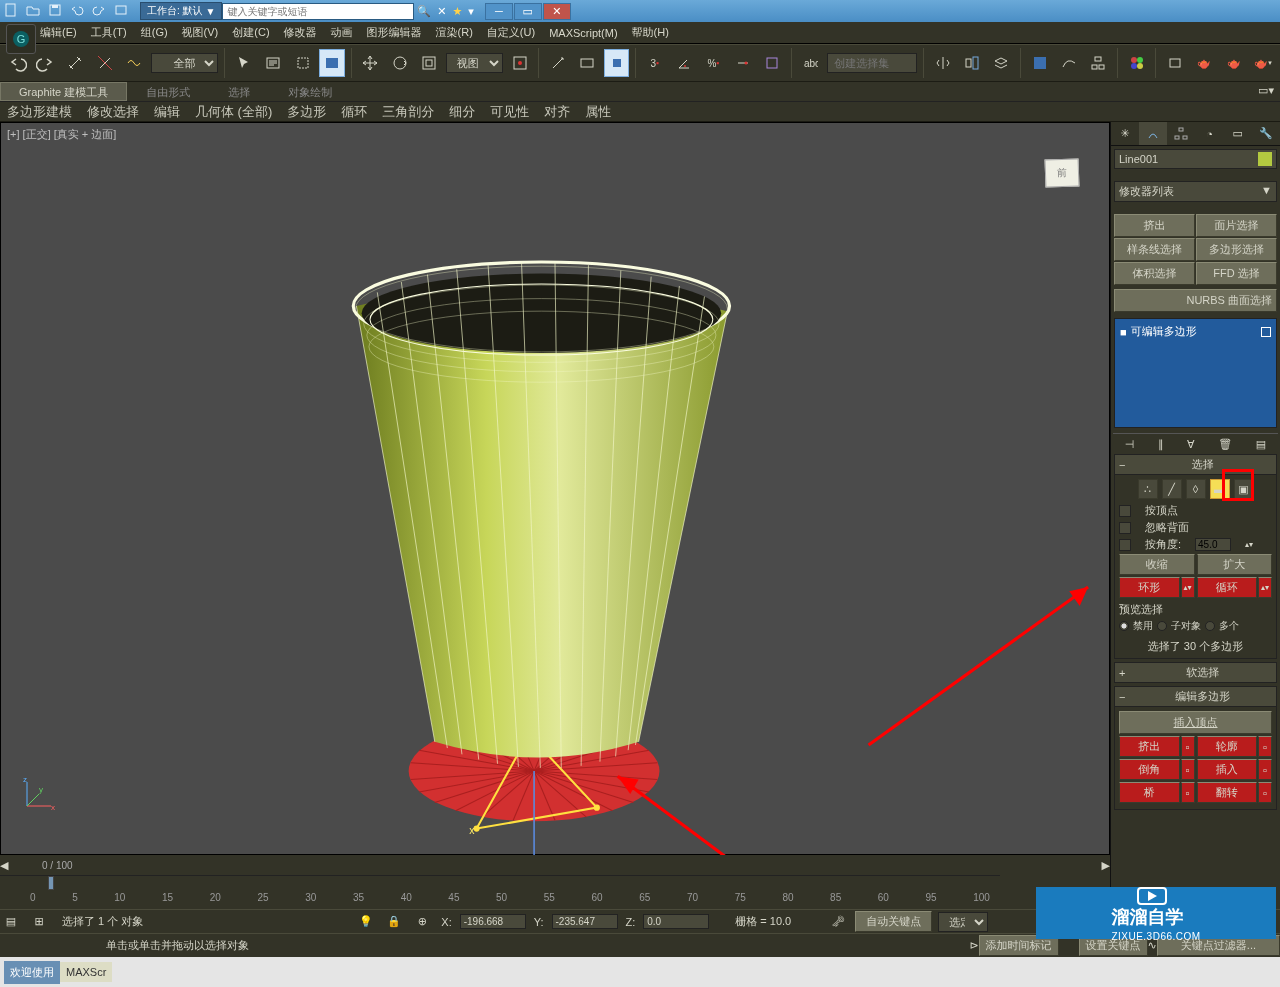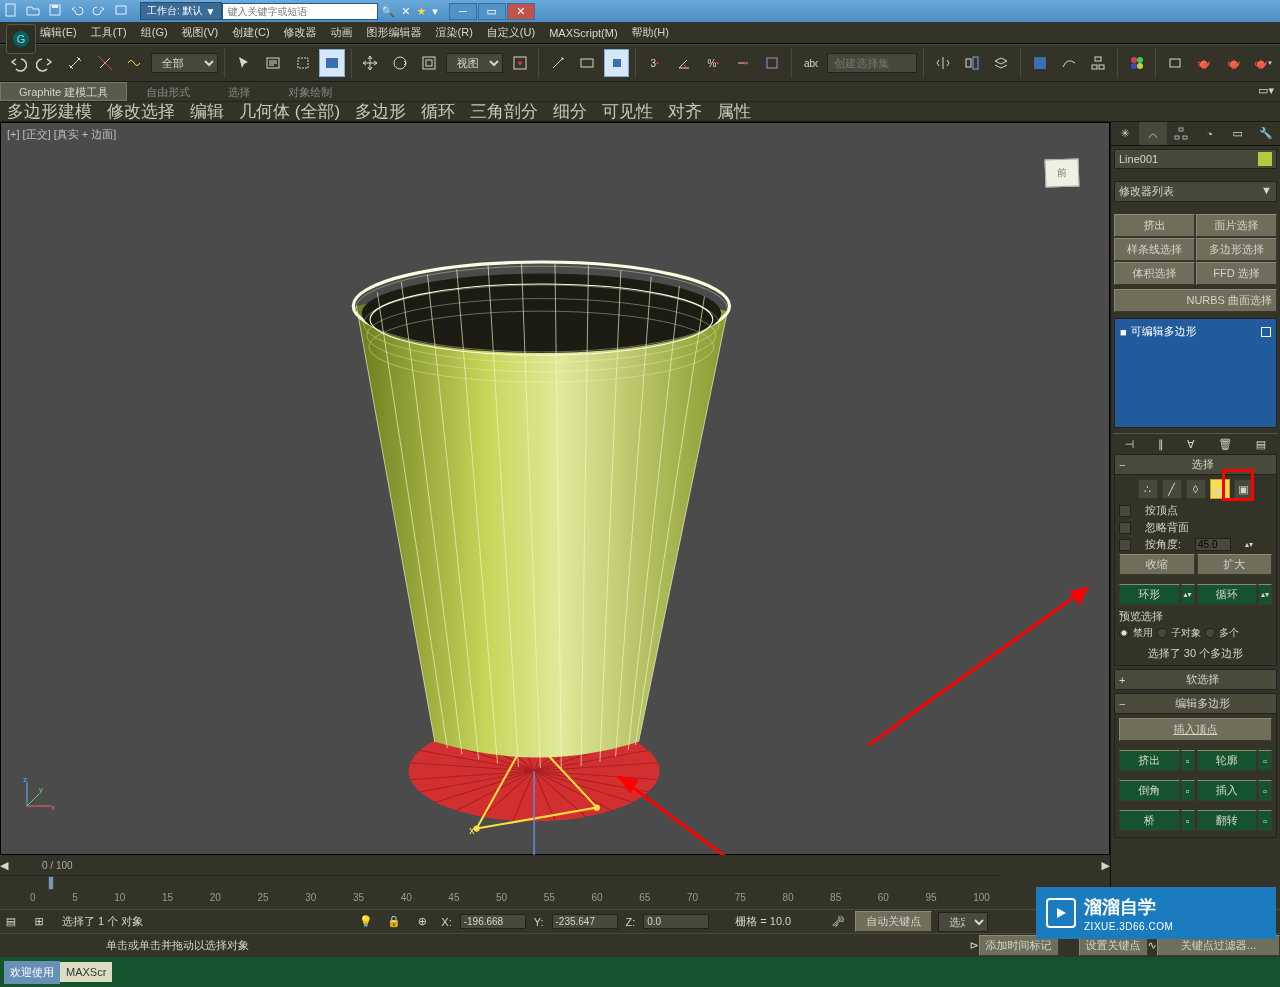--- a/index.html
+++ b/index.html
@@ -5,21 +5,21 @@
 * { margin: 0; padding: 0; box-sizing: border-box; }
 body { font-family: "Microsoft YaHei", Arial, sans-serif; font-size: 11px; background: #333327; color: #d5d5c8; overflow: hidden; width: 1280px; height: 987px; position: relative; }
 
 
 .titlebar { height: 22px; background: linear-gradient(#6aa9d8, #4a8ec5); display: flex; align-items: center; padding: 0 4px; color: #fff; }
 .titlebar .qat { display: flex; gap: 6px; }
 .titlebar .qat span { width: 16px; height: 16px; display: inline-block; }
 .titlebar .workspace { margin-left: 10px; background: #3a6a96; border: 1px solid #284d6e; padding: 1px 6px; font-size: 10px; display:flex; align-items:center; }
 .titlebar .workspace span:last-child{margin-left:3px;}
 .titlebar .app-title { flex: 1; text-align: center; font-size: 11px; color: #e5f1fa; }
-.titlebar .search { width: 156px; height: 17px; background: #fff; color: #999; border: 1px solid #2a5a81; padding: 0 4px; font-size: 10px; }
+.titlebar .search { width: 192px; height: 17px; background: #fff; color: #999; border: 1px solid #2a5a81; padding: 0 4px; font-size: 10px; }
 .titlebar .win-controls { display: flex; gap: 1px; margin-left: 8px; }
 .titlebar .win-controls span { width: 28px; height: 17px; background: #5193c9; border: 1px solid #3a71a0; display: flex; align-items: center; justify-content: center; }
 .titlebar .win-controls span:last-child { background: #c0544b; }
 
 
 .menubar { height: 22px; background: #333327; display: flex; align-items: center; padding-left: 40px; gap: 14px; color: #d8d8cb; font-size: 11px; border-bottom:1px solid #000;}
 .menubar .logo-btn { position: absolute; left: 6px; top: 24px; width: 30px; height: 30px; background: #2e2e23; border: 1px solid #555; border-radius: 3px; display: flex; align-items: center; justify-content: center; }
 
 
 .main-toolbar { height: 38px; background: #333327; border-top: 1px solid #4a4a3a; border-bottom: 1px solid #1c1c14; display: flex; align-items: center; padding: 0 4px; gap: 4px; }
@@ -28,21 +28,21 @@
 .tool-btn.active { background: #d6e8f7; border-color: #7caee0; }
 .tool-dropdown { background: #49493b; border: 1px solid #222; color: #d5d5c8; padding: 1px 6px; font-size: 11px; height: 20px; }
 .tool-input { width: 90px; }
 .coord-label { font-size: 11px; margin: 0 2px; }
 
 
 .ribbon-tabs { height: 20px; background: #333327; display: flex; border-bottom:1px solid #222; }
 .ribbon-tab { padding: 2px 18px; color: #888; font-size: 11px; border: 1px solid transparent;}
 .ribbon-tab.active { background: #5b5b4c; color: #d5d5c8; border:1px solid #777765;}
 .ribbon-sub { height: 20px; background: #333327; display: flex; align-items: center; gap: 1px; border-bottom:1px solid #1a1a12;}
-.ribbon-sub span { padding: 2px 7px; font-size: 17px; color: #c8c8bb; }
+.ribbon-sub span { padding: 2px 7px; font-size: 13px; color: #c8c8bb; }
 
 
 .viewport-area { position: absolute; top: 122px; left: 0; right: 170px; bottom: 132px; background: #4b4b4b; border: 1px solid #000; }
 .viewport-label { position: absolute; top: 4px; left: 6px; color: #bfbfbf; font-size: 11px; }
 .viewport-cube-hint { position:absolute; top:36px; right:30px; width:34px; height:28px; background:#efefe4; border:1px solid #aaa; transform:rotate(-2deg); display:flex; align-items:center; justify-content:center; font-size:10px; color:#777;}
 
 
 .cup-scene { position: absolute; top: 0; left: 0; right:0; bottom:0; }
 .axis-gizmo { position: absolute; bottom: 40px; left: 18px; width: 40px; height: 40px; }
 
@@ -51,21 +51,21 @@
 .timeline-bar .frame-display { margin-left: 30px; font-size: 10px; color: #aaa; }
 .track-bar { position: absolute; bottom: 78px; left: 0; right: 280px; height: 34px; background: #333327; border-top: 1px solid #222; }
 .track-scrubber { position:absolute; left:48px; top:0; width:6px; height:14px; background:#7596b4; border:1px solid #444;}
 .track-ruler { position:absolute; left:30px; right:10px; top:16px; height:16px; display:flex; justify-content:space-between; font-size:10px; color:#999; }
 
 
 .status-row1 { position: absolute; bottom: 54px; left: 0; right: 0; height: 24px; background: #333327; display: flex; align-items: center; font-size: 11px; gap: 6px; border-top:1px solid #4a4a3a;}
 .status-row1 .mini-btn { width: 22px; height: 22px; display: inline-flex; align-items: center; justify-content: center; }
 .coord-field { background: #49493b; border: 1px solid #222; padding: 1px 3px; width: 66px; font-size: 10px; color: #d5d5c8; display: inline-block; }
 .status-row2 { position: absolute; bottom: 30px; left: 0; right: 0; height: 24px; background: #333327; display: flex; align-items: center; font-size: 11px; border-top:1px solid #4a4a3a;}
-.status-row3 { position:absolute; bottom:0; left:0; right:0; height:30px; background:#14532d; display:flex; align-items:center; }
+.status-row3 { position:absolute; bottom:0; left:0; right:0; height:30px; background:#e5e5e5; display:flex; align-items:center; }
 .welcome-tab { background: #688fb4; color: #fff; padding: 4px 6px; font-size: 11px; margin-left:4px;}
 .maxscript-tab { background: #ddddc5; color: #333; padding: 4px 6px; font-size: 11px; }
 
 
 .command-panel { position: absolute; top: 122px; right: 0; width: 170px; bottom: 0; background: #333327; border-left: 1px solid #111; }
 .panel-tabs { height: 24px; border-bottom:1px solid #111; display:flex; }
 .panel-tabs span { flex:1; display:flex; align-items:center; justify-content:center; }
 .panel-tabs span:first-child{ background:#333327;}
 .selected-obj { background: #49493b; border: 1px solid #222; padding: 2px 4px; margin: 3px; font-size: 11px; display:flex; align-items:center; justify-content:space-between;}
 .selected-obj .color-swatch { width: 14px; height: 14px; background: #b3c940; }
@@ -89,30 +89,30 @@
 .subobj-icons span.sel{ background:#f5de56; border:1px solid #c93;}
 .red-highlight { position:absolute; border: 3px solid #ff0000; width: 32px; height: 32px; pointer-events:none; }
 
 .checkbox-row { display:flex; align-items:center; gap:14px; margin:2px 0; }
 .checkbox-row .cb { width:12px; height:12px; border:1px solid #222; background:#49493b;}
 .spinner { background:#49493b; border:1px solid #222; width:36px; padding:0 2px; font-size:10px;}
 
 .two-btn-row { display:grid; grid-template-columns:1fr 1fr; gap:2px; margin:2px 0; }
 .two-btn-row button { background:#6e6e5b; border:1px solid #3a3a2c; border-top-color:#8b8b75; color:#d5d5c8; font-size:11px; padding:2px;}
 .two-btn-split { display:grid; grid-template-columns:1fr 14px; gap:1px; }
-.two-btn-split button { background:#14532d; border:1px solid #3a3a2c; border-top-color:#8b8b75; color:#d5d5c8; font-size:11px; padding:2px;margin-top:7px;}
+.two-btn-split button { background:#b91c1c; border:1px solid #3a3a2c; border-top-color:#8b8b75; color:#d5d5c8; font-size:11px; padding:2px;}
 
 .radio-row { display:flex; gap:4px; align-items:center; font-size:10px; margin:2px 0;}
 .radio-row .radio{ width:10px; height:10px; border-radius:50%; border:1px solid #222; background:#49493b; display:inline-block;}
 .radio-row .radio.sel{ background:radial-gradient(circle,#ddd 0 40%, #49493b 50%);}
 
 .status-text { padding:2px 6px; color:#d5d5c8; }
 
 
-.watermark { position: absolute; bottom: 48px; right: 4px; width: 240px; height: 52px; background: #1a7bbe; display: flex; align-items: center; padding: 0 10px; color: #fff; z-index:100;}
+.watermark { position: absolute; bottom: 48px; right: 4px; width: 240px; height: 52px; background: #1a7bbe; display: flex; align-items: center; padding: 0 2px; color: #fff; z-index:100;flex-direction:column;}
 .watermark .play { width: 30px; height: 30px; border: 2px solid #fff; border-radius: 4px; display: flex; align-items: center; justify-content: center; margin-right: 8px; }
 .watermark .txt1 { font-size: 18px; font-weight: bold; }
 .watermark .txt2 { font-size: 10px; margin-top: 2px; letter-spacing:0.5px;}
 
 
 .annotation-arrow { position:absolute; pointer-events:none; z-index:50;}
 
 </style>
 </head>
 <body>
@@ -196,21 +196,21 @@
       <svg width="20" height="20">
         <path d="M5 15l10-10" stroke="#d5d5c8"></path>
         <path d="M3 3l14 14" stroke="#c44"></path>
       </svg>
     </span>
   <span class="tool-btn">
       <svg width="20" height="20">
         <path d="M4 10q3-5 6 0t6 0" stroke="#f8d05a" fill="none"></path>
       </svg>
     </span>
-  <select class="tool-dropdown" style="width:74px;"><option>全部</option></select>
+  <select class="tool-dropdown" style="width:74px;text-align:right;"><option>全部</option></select>
   <span class="sep"></span>
   <span class="tool-btn">
       <svg width="16" height="16">
         <path d="M3 2l3 11 2-4 4-2z" fill="#d5d5c8"></path>
       </svg>
     </span>
   <span class="tool-btn">
       <svg width="16" height="16">
         <rect x="2" y="3" width="12" height="10" fill="none" stroke="#d5d5c8"></rect>
         <path d="M4 6h8M4 8h8M4 10h5" stroke="#d5d5c8"></path>

